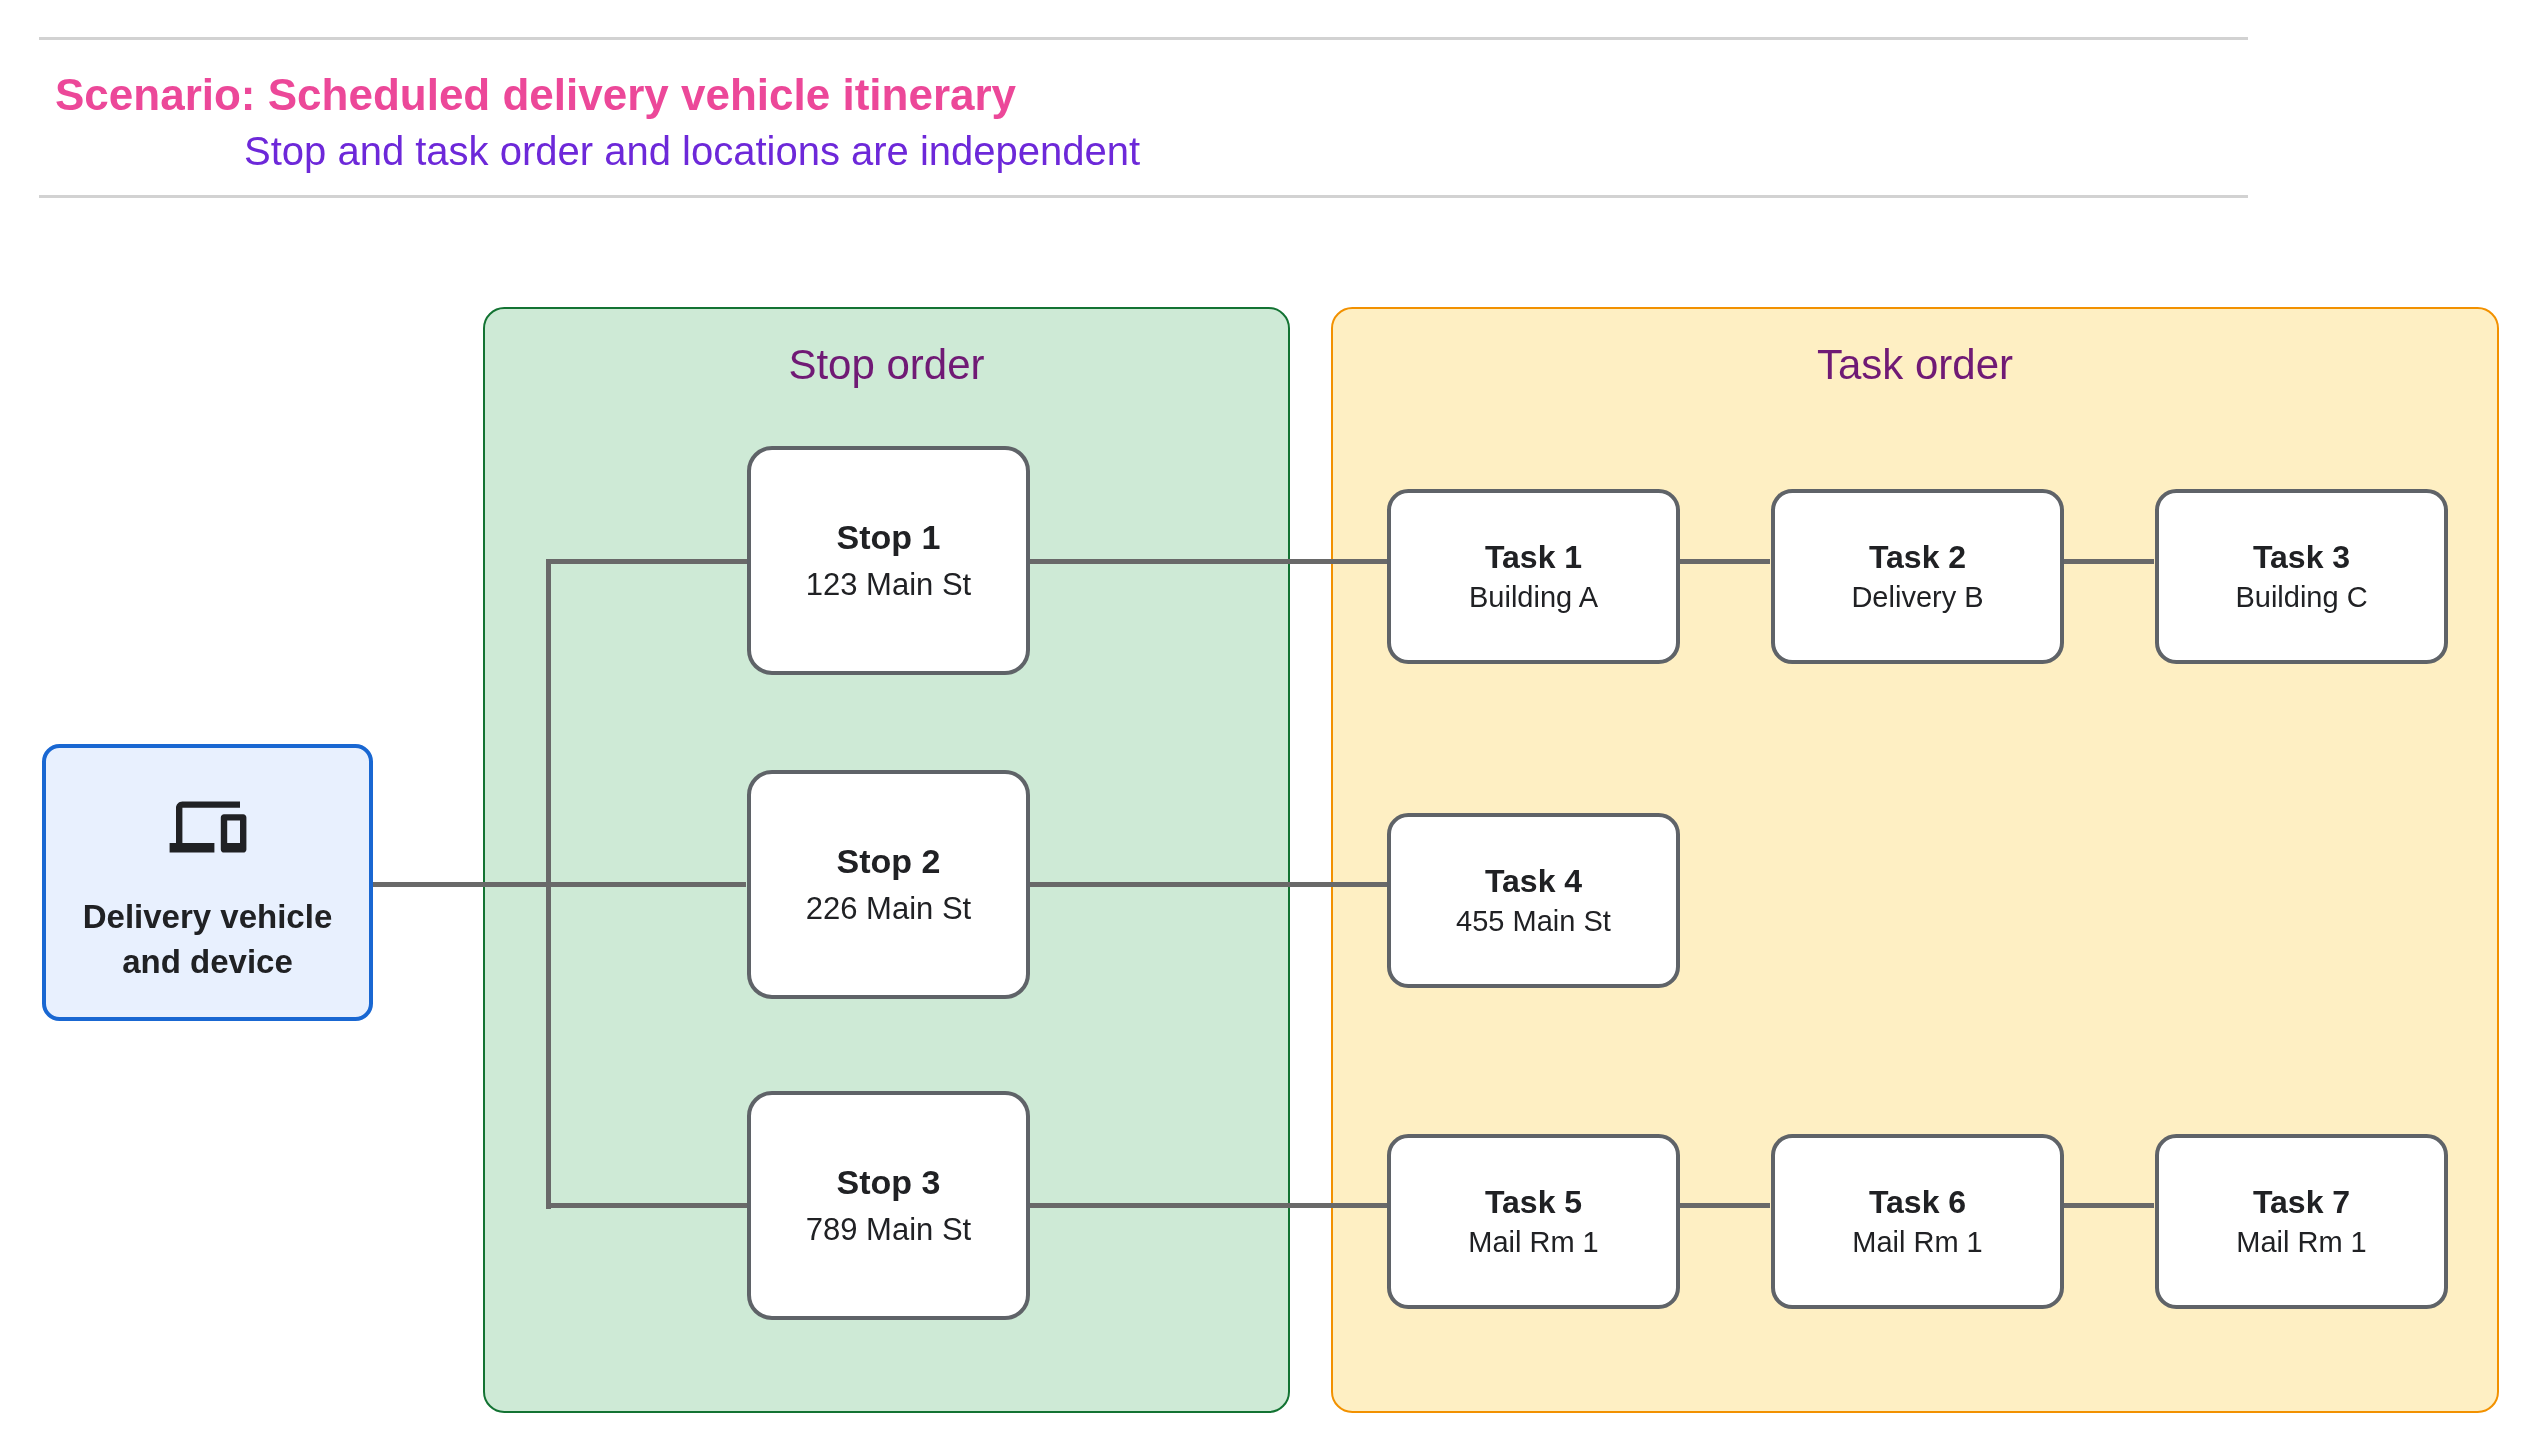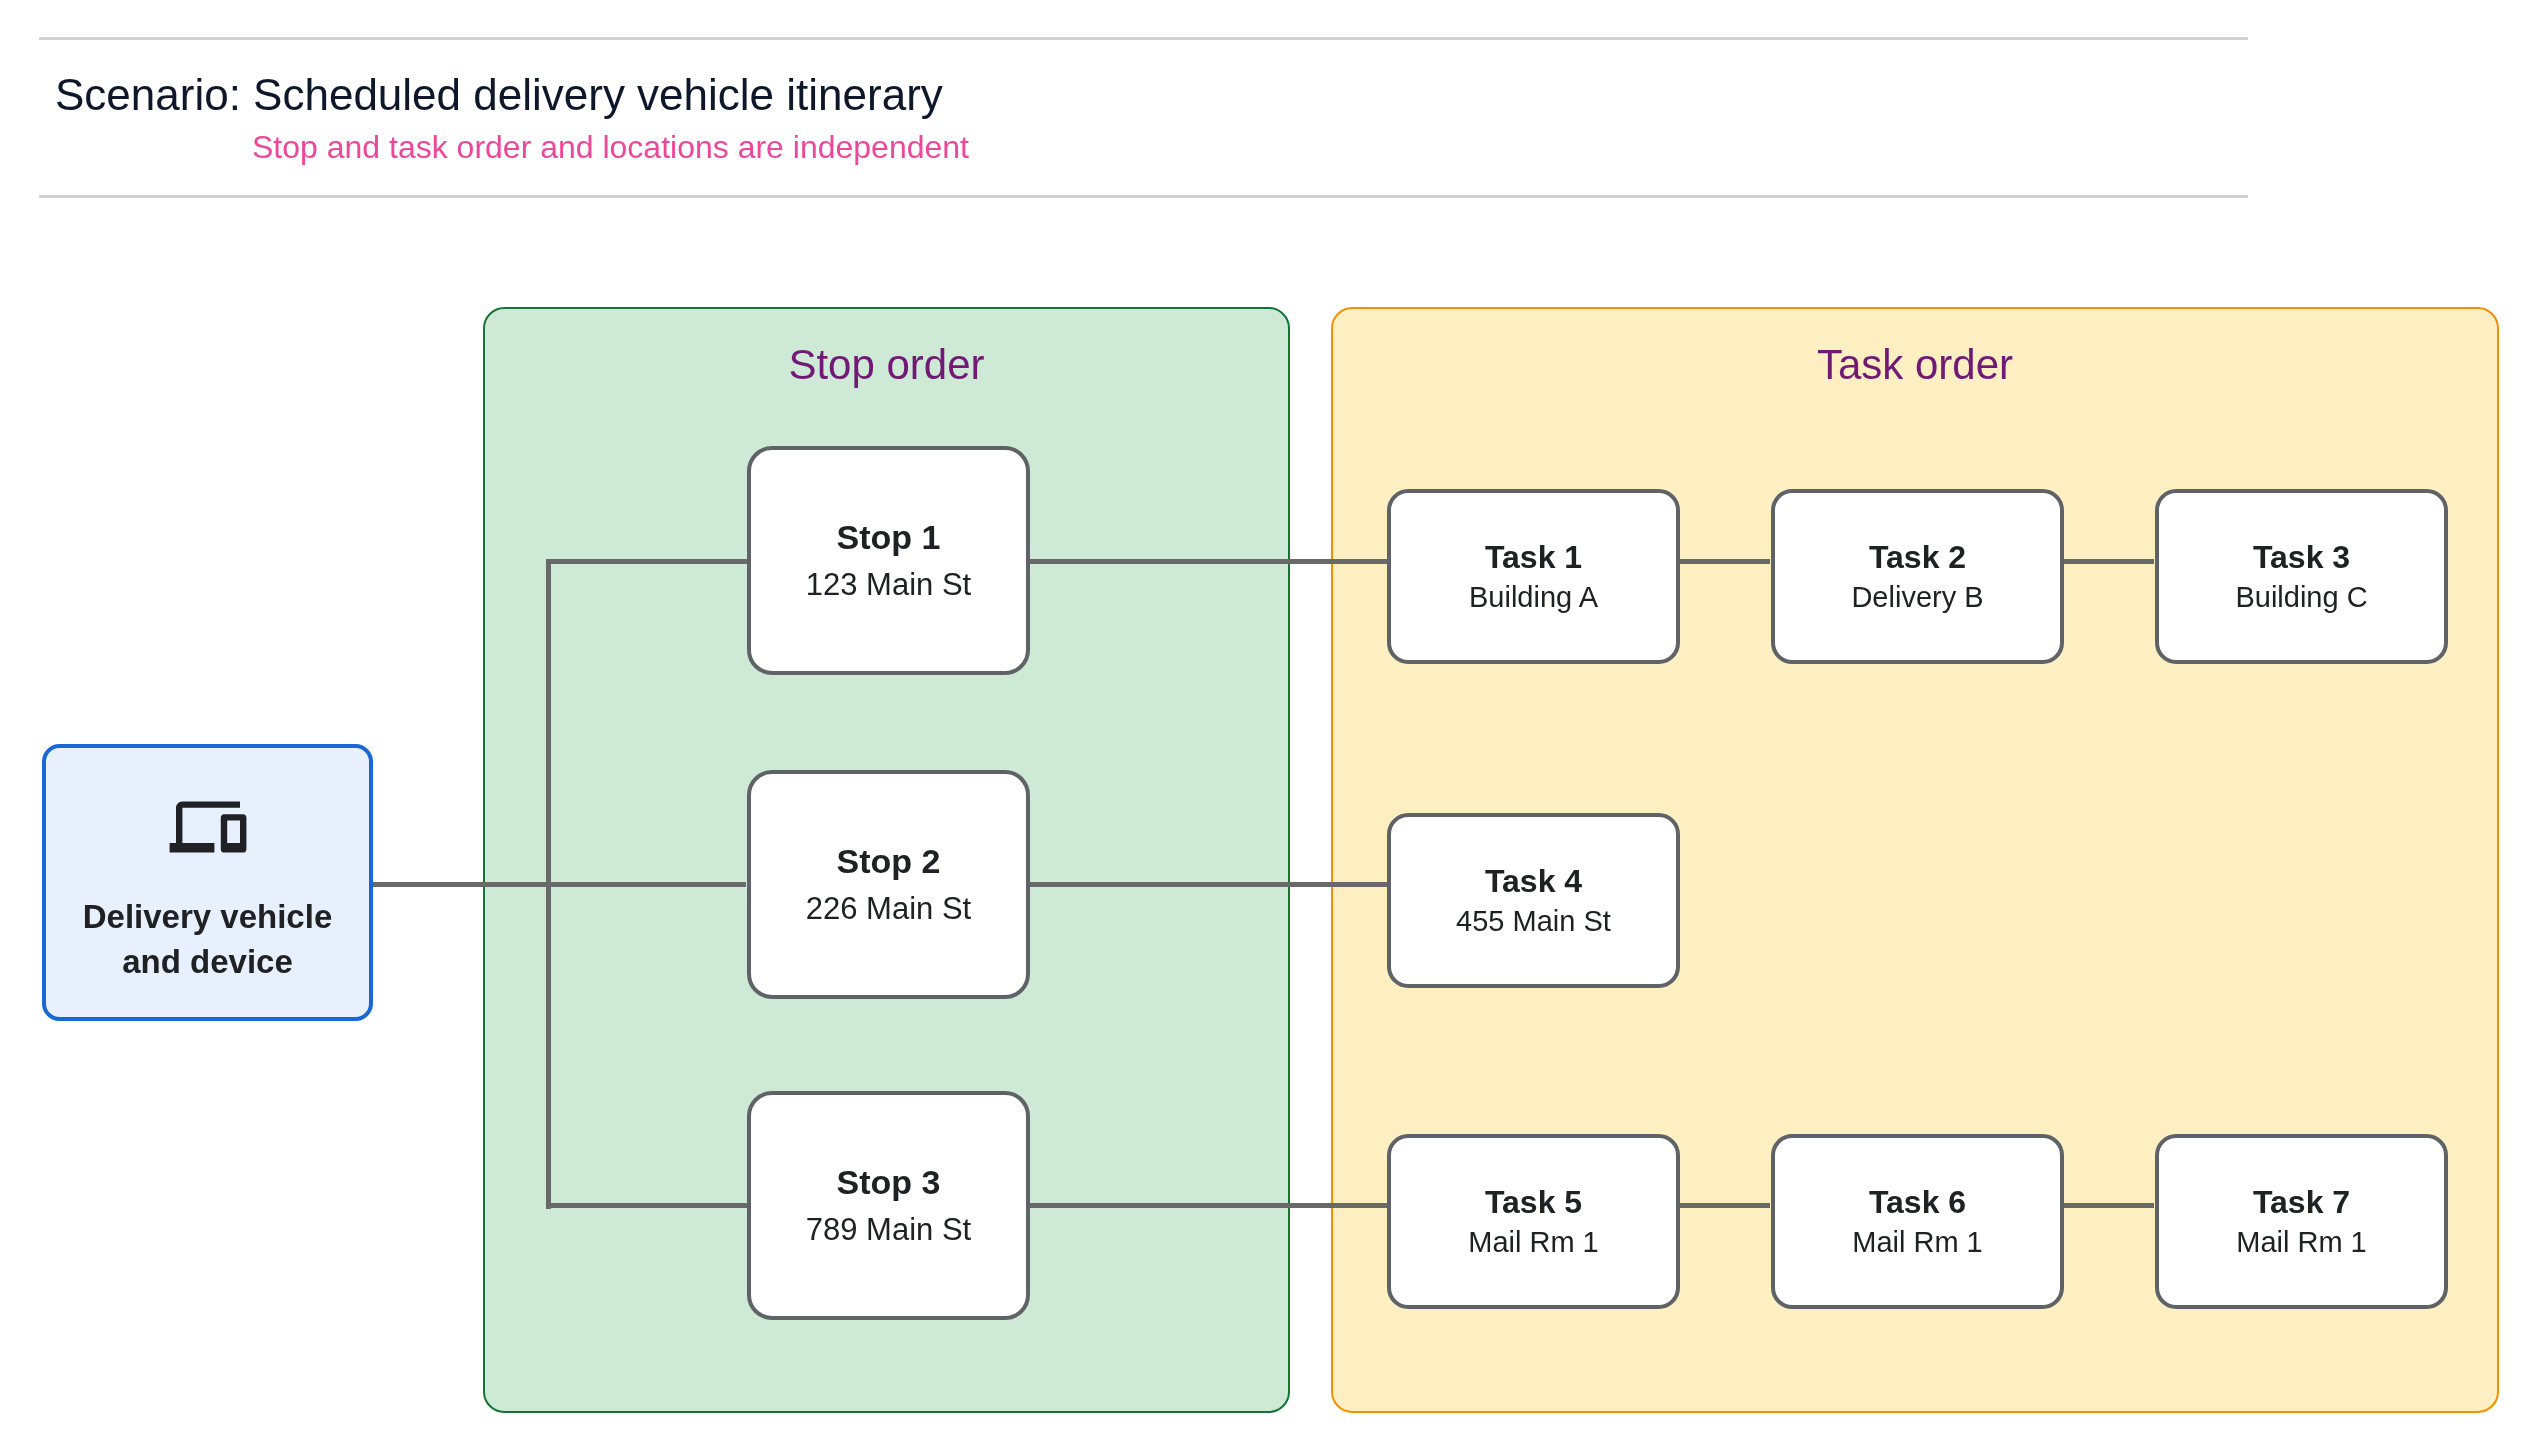--- a/index.html
+++ b/index.html
@@ -10,22 +10,22 @@
     --text_dark:#202124; --divider:#d2d2d2;
   }
   html,body{margin:0;padding:0;background:#fff;}
   .canvas{
     position:relative;width:2538px;height:1452px;overflow:hidden;
     font-family:"Liberation Sans","DejaVu Sans",sans-serif;color:var(--text_dark);
   }
   .hr{position:absolute;left:39px;width:2209px;height:2.9px;background:var(--divider);}
   .hr-top{top:37px;}
   .hr-bottom{top:195px;}
-  .page-title{position:absolute;left:55px;top:70px;font-size:44px;font-weight:normal;color:#0f172a;white-space:nowrap;}
-  .page-subtitle{position:absolute;left:252px;top:129px;font-size:32px;color:#ec4899;white-space:nowrap;}
+  .page-title{position:absolute;left:55px;top:70px;font-size:44px;font-weight:bold;color:#ec4899;white-space:nowrap;}
+  .page-subtitle{position:absolute;left:244px;top:129px;font-size:40px;color:#6d28d9;white-space:nowrap;}
 
   .panel{position:absolute;top:307px;height:1106px;border-radius:21.3px;box-sizing:border-box;}
   .panel.green{left:483px;width:807px;background:var(--green_fill);border:2.9px solid var(--green_border);}
   .panel.yellow{left:1331px;width:1168px;background:var(--yellow_fill);border:2.9px solid var(--orange_border);}
   .panel-title{position:absolute;top:32px;left:0;right:0;text-align:center;font-size:42px;color:#701a75;}
 
   .line{position:absolute;background:var(--connector);}
   .line.h{height:4.8px;}
   .line.v{width:4.8px;}
 

